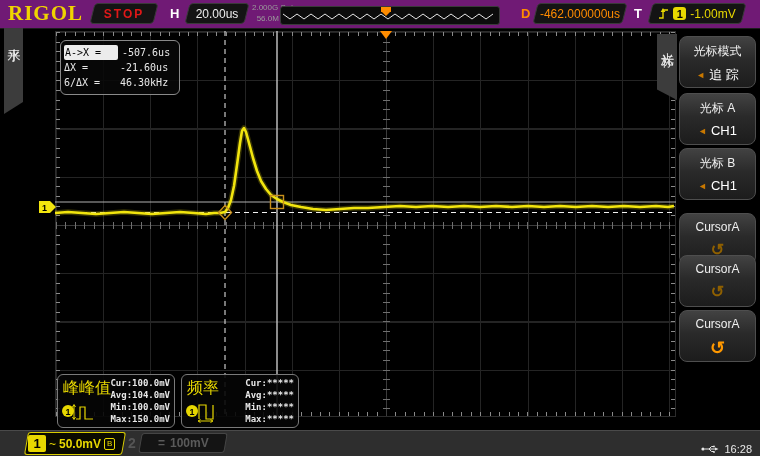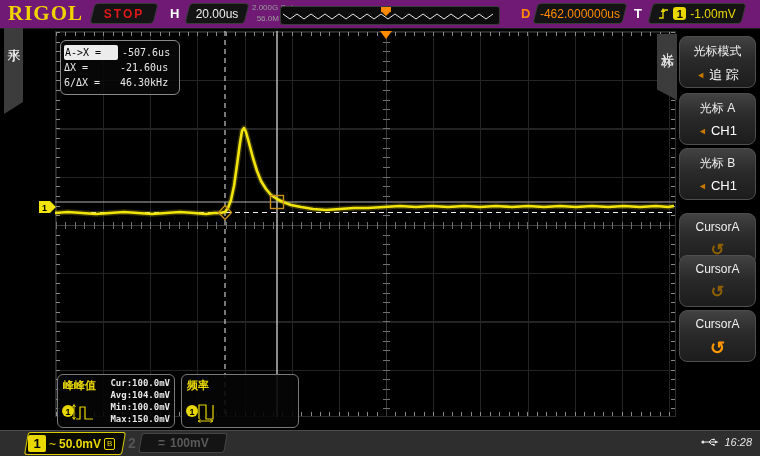--- a/index.html
+++ b/index.html
@@ -72,21 +72,21 @@
   .readout-row{display:flex;font-family:"DejaVu Sans Mono",monospace;font-size:10px;
                line-height:15px;color:#e8e8e8;}
   .readout-row .lab{width:52px;text-align:left;margin-right:4px;white-space:nowrap;}
   .readout-row .lab.boxed{background:#ececec;color:#000;border-radius:2px;padding:0 1px;}
   .readout-row .val{white-space:nowrap;}
 
   
   #measures{position:absolute;left:57px;top:374px;display:flex;gap:6px;z-index:5;}
   .meas-box{width:118px;height:54px;background:rgba(5,5,5,.9);border:1px solid #7a7a7a;
             border-radius:6px;position:relative;box-sizing:border-box;}
-  .meas-label{position:absolute;left:5px;top:3px;color:#e8d800;font-size:11px;font-weight:bold;}
+  .meas-label{position:absolute;left:5px;top:3px;color:#e8d800;font-size:16px;font-weight:normal;}
   .meas-icon{position:absolute;left:3px;top:24px;}
   .meas-rows{position:absolute;right:4px;top:2px;font-family:"DejaVu Sans Mono",monospace;
              font-size:9px;line-height:12px;color:#e8e8e8;text-align:left;font-weight:bold;}
 
   
   #menutab{position:absolute;left:657px;top:34px;width:20px;height:66px;background:#3c3c3c;
            clip-path:polygon(0 0,100% 0,100% 100%,0 84%);display:flex;justify-content:center;
            padding-top:8px;box-sizing:border-box;z-index:6;}
   #menu-buttons{position:absolute;left:679px;top:0;width:77px;z-index:6;}
   .menu-btn{position:absolute;left:0;width:77px;height:52px;border-radius:8px;
@@ -112,22 +112,22 @@
   #ch1badge .coup{color:#e8d800;font-size:12px;}
   #ch1badge .scale{color:#e8d800;font-size:12px;font-weight:bold;}
   #ch1badge .bwbox{border:1px solid #e8d800;color:#e8d800;font-size:8px;border-radius:2px;
                    padding:0 2px;line-height:10px;}
   #ch2badge{position:absolute;left:128px;top:1px;height:21px;display:flex;align-items:center;gap:4px;}
   #ch2badge .chnum2{color:#555;font-weight:bold;font-size:14px;}
   #ch2badge .box2{transform:skewX(-10deg);border:1px solid #454545;border-radius:3px;
                   background:#141414;width:84px;height:18px;display:flex;align-items:center;
                   justify-content:center;gap:5px;}
   #ch2badge .box2 span{transform:skewX(10deg);color:#5a5a5a;font-size:12px;font-weight:bold;}
-  #clockarea{position:absolute;right:8px;top:5px;display:flex;align-items:center;gap:5px;
-             color:#e8e8e8;font-size:11px;font-style:italic;}
+  #clockarea{position:absolute;right:8px;top:12px;display:flex;align-items:center;gap:5px;
+             color:#e8e8e8;font-size:11px;}
 </style>
 </head>
 <body>
 
 <div id="topbar">
   <div id="logo">RIGOL</div>
   <div id="stopbadge" class="skewbox">
     <div class="unskew">STOP</div>
   </div>
   <div id="hlabel">H</div>
@@ -232,20 +232,26 @@
       </div>
     </div>
     <div class="meas-box">
       <div class="meas-label">频率</div>
       <div class="meas-icon"><svg width="34" height="24" viewBox="0 0 34 24">
           <circle cx="7" cy="12" r="6" fill="#e8d800"></circle>
           <text x="7" y="15.5" text-anchor="middle" font-size="9" font-weight="bold" fill="#000" font-family="Liberation Sans,sans-serif">1</text>
           <path d="M14 20 v-14 h7 v14 h7 v-14" fill="none" stroke="#e8d800" stroke-width="1.2"></path>
           <path d="M14 22 h13 M15.5 20.5 L13 22 L15.5 23.5 M25.5 20.5 L28 22 L25.5 23.5" stroke="#e8d800" stroke-width="1" fill="none"></path>
         </svg></div>
+      <div class="meas-rows">
+        <div>Cur:*****</div>
+        <div>Avg:*****</div>
+        <div>Min:*****</div>
+        <div>Max:*****</div>
+      </div>
     </div>
   </div>
 
 <div id="menutab">
   <span class="vtext">光标</span>
 </div>
 <div id="menu-buttons">
     <div class="menu-btn" style="top: 36px;">
       <div class="blabel">光标模式</div>
       <div class="bvalue">

